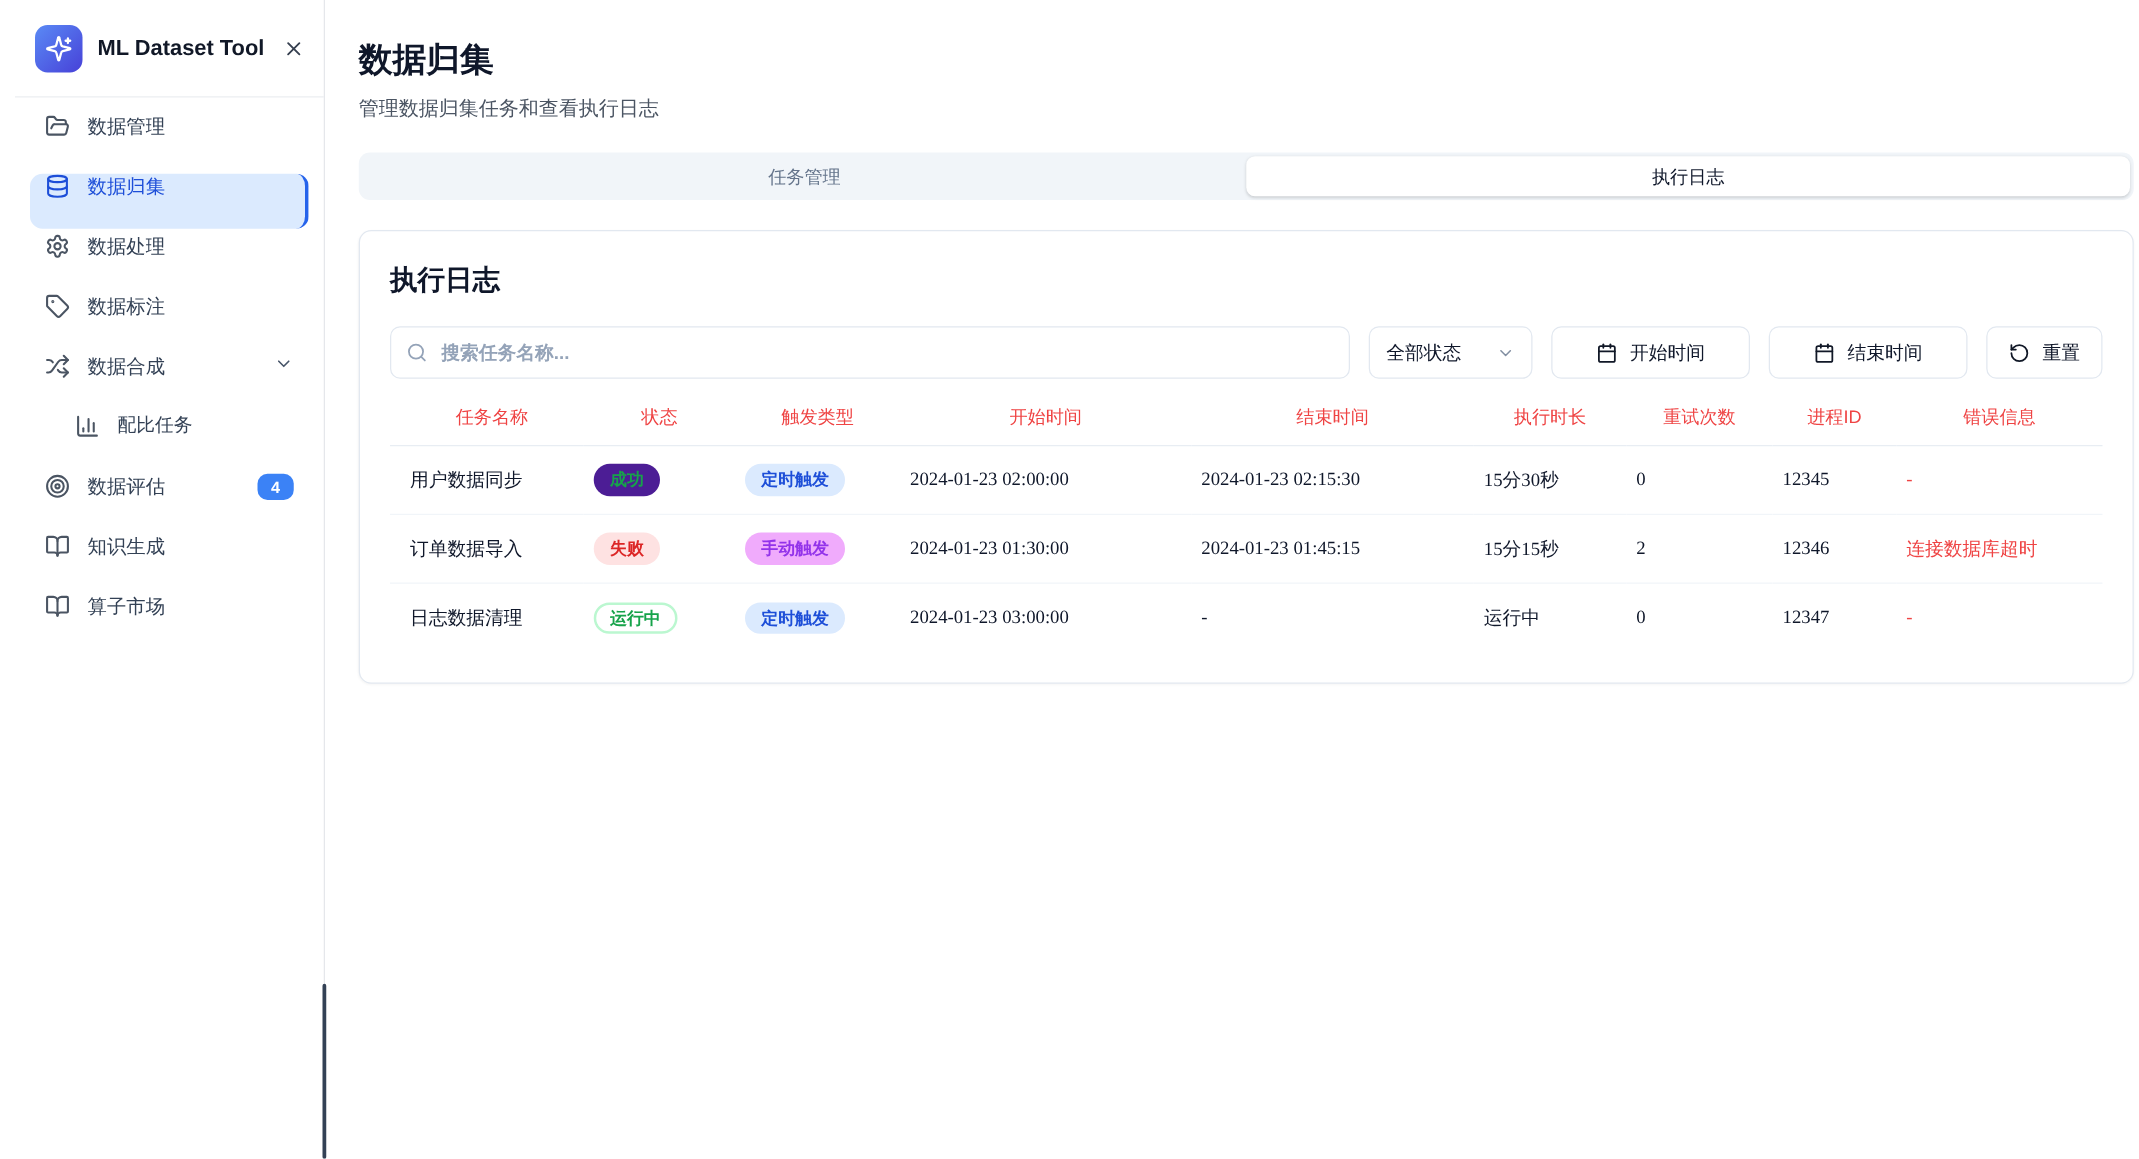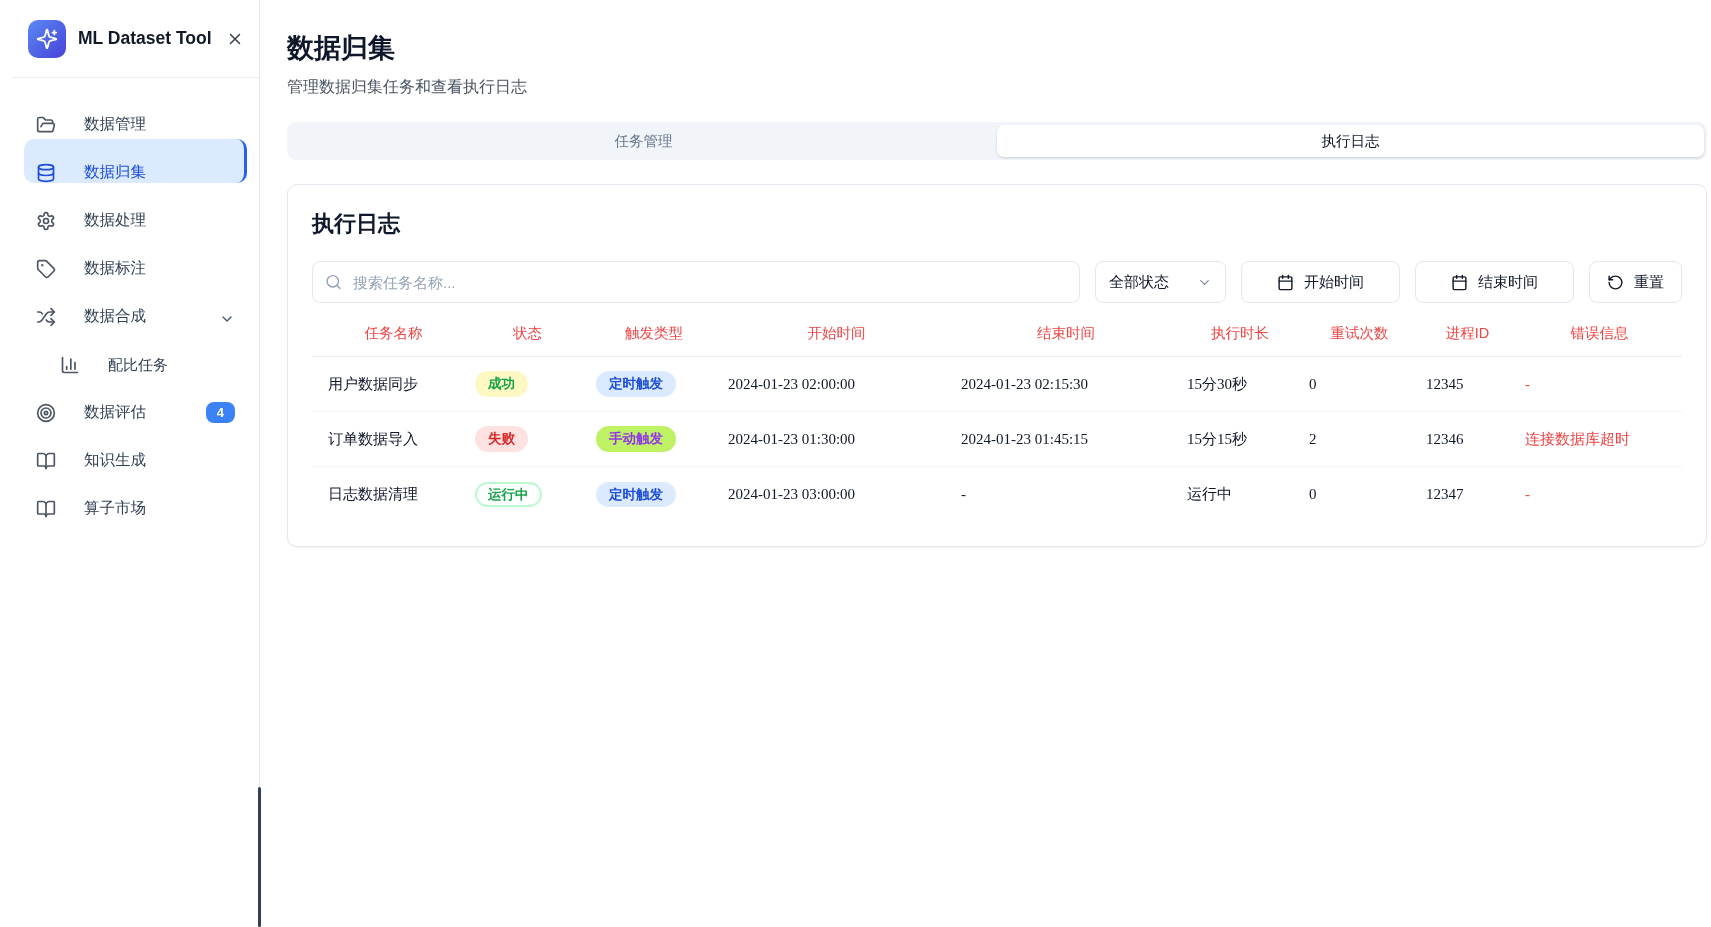--- a/index.html
+++ b/index.html
@@ -17,21 +17,21 @@
     display:flex; align-items:center; justify-content:center; }
   .logo-box svg { width:22px; height:22px; stroke:#fff; fill:none; stroke-width:2;
     stroke-linecap:round; stroke-linejoin:round; }
   .app-title { font-size:17.5px; font-weight:700; color:#111827; white-space:nowrap; }
   .close-btn { margin-left:auto; background:none; border:none; cursor:pointer;
     display:flex; align-items:center; padding:2px; }
   .close-btn svg { width:18px; height:18px; stroke:#374151; stroke-width:2;
     stroke-linecap:round; fill:none; }
 
   .nav { padding:13px 12px 0 12px; }
-  .nav-item { display:flex; align-items:flex-end; gap:28px; height:44px; padding:0 12px;
+  .nav-item { display:flex; align-items:flex-start; gap:14px; height:44px; padding:0 12px;
     border-radius:10px; margin-bottom:4px; color:#334155; font-size:15.5px; cursor:pointer; }
   .nav-item svg { width:20px; height:20px; stroke:#4b5563; fill:none; stroke-width:2;
     stroke-linecap:round; stroke-linejoin:round; flex-shrink:0; }
   .nav-item.active { background:#dbeafe; color:#1d4ed8; border-right:3px solid #2563eb; }
   .nav-item.active svg { stroke:#1d4ed8; }
   .nav-item.sub { margin-left:24px; font-size:15px; }
   .nav-item .spacer { margin-left:auto; }
   .chev { width:16px !important; height:16px !important; stroke:#475569 !important; }
   .count-badge { margin-left:auto; background:#3b82f6; color:#fff; font-size:13px;
     font-weight:600; border-radius:8px; padding:4px 11px; line-height:1; }
@@ -53,21 +53,21 @@
   .card { margin-top:24px; border:1px solid #e2e8f0; border-radius:10px;
     padding:24px; box-shadow:0 1px 2px rgba(0,0,0,.04); background:#fff; }
   .card-title { font-size:22px; font-weight:700; color:#0f172a; }
 
   .filters { margin-top:22px; display:flex; gap:15px; align-items:center; }
   .search-wrap { position:relative; flex:1; }
   .search-wrap svg { position:absolute; left:13px; top:50%; transform:translateY(-50%);
     width:17px; height:17px; stroke:#94a3b8; fill:none; stroke-width:2; stroke-linecap:round; }
   .search-input { width:100%; height:42px; border:1px solid #e2e8f0; border-radius:8px;
     padding:0 14px 0 40px; font-size:15px; color:#737373; outline:none;
-    font-family:inherit; }
+    font-family:inherit;font-weight:bold; }
   .search-input::placeholder { color:#94a3b8; }
   .select { width:131px; height:42px; border:1px solid #e2e8f0; border-radius:8px;
     display:flex; align-items:center; justify-content:space-between; padding:0 13px;
     font-size:15px; color:#0f172a; cursor:pointer; background:#fff;text-align:right; }
   .select svg { width:15px; height:15px; stroke:#64748b; fill:none; stroke-width:2;
     stroke-linecap:round; stroke-linejoin:round; opacity:.8; }
   .btn { height:42px; border:1px solid #e2e8f0; border-radius:8px; background:#fff;
     display:flex; align-items:center; justify-content:center; gap:10px; font-size:15px;
     color:#0f172a; cursor:pointer; font-family:inherit; font-weight:500; }
   .btn svg { width:17px; height:17px; stroke:#111827; fill:none; stroke-width:2;
@@ -78,25 +78,25 @@
   table { width:100%; border-collapse:collapse; margin-top:6px; }
   th { text-align:center; font-weight:500; font-size:14.5px; color:#ef4444;
     padding:15px 8px 13px; border-bottom:1px solid #e8edf3; white-space:nowrap; }
   td { padding:0 8px; height:55px; font-size:15px; color:#0f172a;
     border-bottom:1px solid #f1f5f9; white-space:nowrap;font-family:Liberation Serif, serif; }
   tr:last-child td { border-bottom:none; }
   th:first-child, td:first-child { padding-left:16px; }
   .task-name { font-weight:500; }
   .badge { display:inline-block; padding:6px 13px; border-radius:999px; font-size:13.5px;
     font-weight:600; line-height:1; }
-  .status[data-type="success"] { background:#fef9c3; color:#16a34a; }
+  .status[data-type="success"] { background:#4c1d95; color:#16a34a; }
   .status[data-type="failed"]  { background:#fee2e2; color:#dc2626; }
   .status[data-type="running"] { background:#fff; color:#16a34a; border:2px solid #bbf7d0; padding:4px 11px; }
   .trigger[data-type="scheduled"] { background:#dbeafe; color:#1d4ed8; }
-  .trigger[data-type="manual"]    { background:#bef264; color:#9333ea; }
+  .trigger[data-type="manual"]    { background:#f0abfc; color:#9333ea; }
   .error-text { color:#ef4444; }
 </style>
 </head>
 <body>
 
 <div class="app">
 
   <aside class="sidebar">
     <div class="sidebar-header">
       <div class="logo-box">

